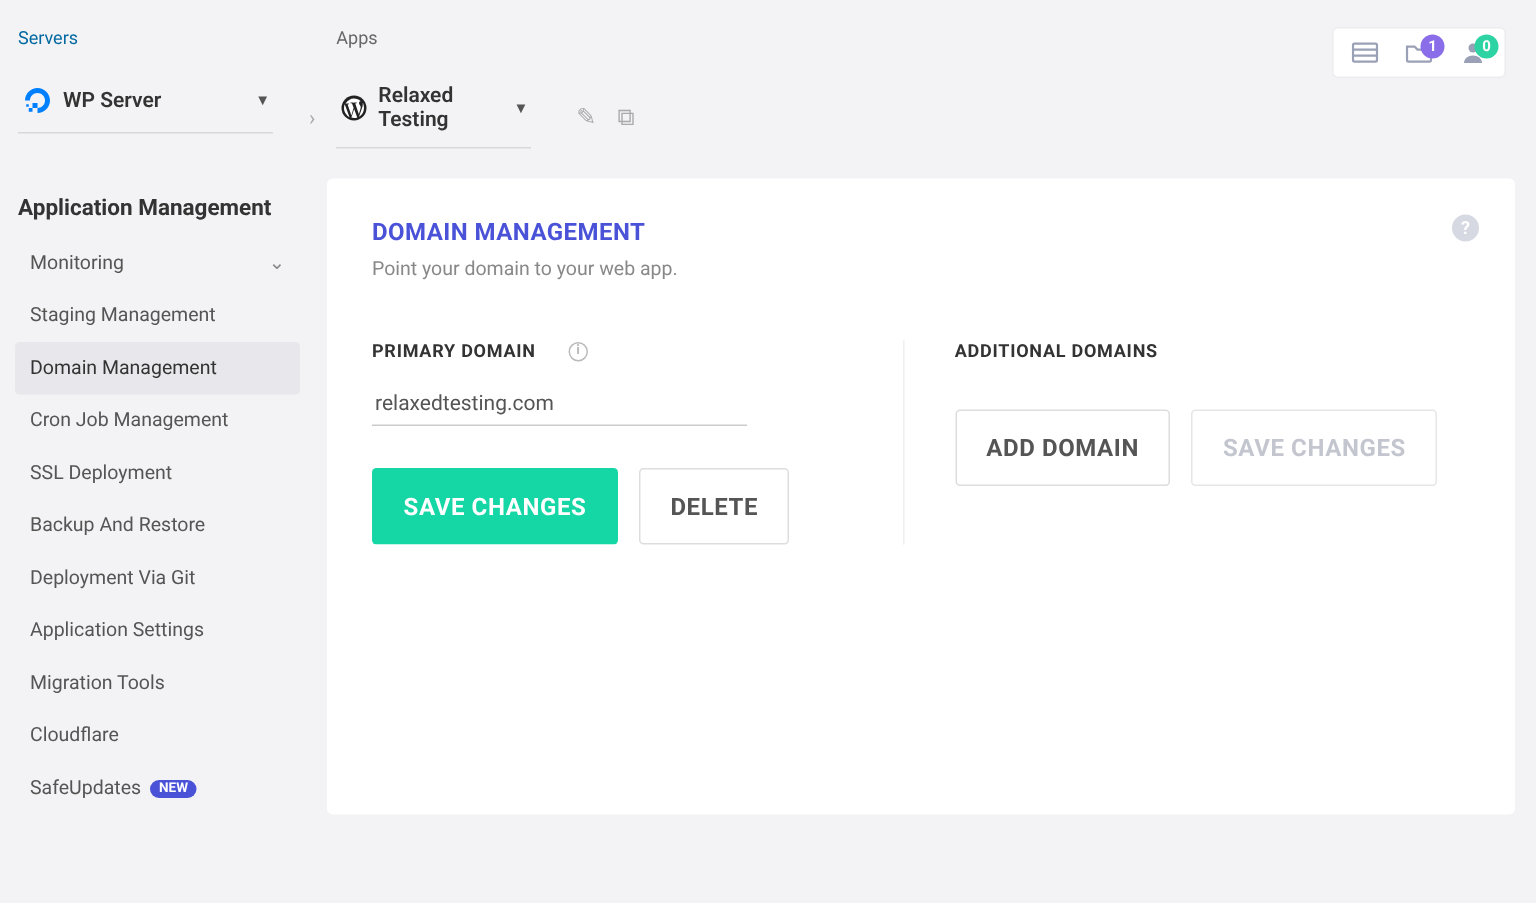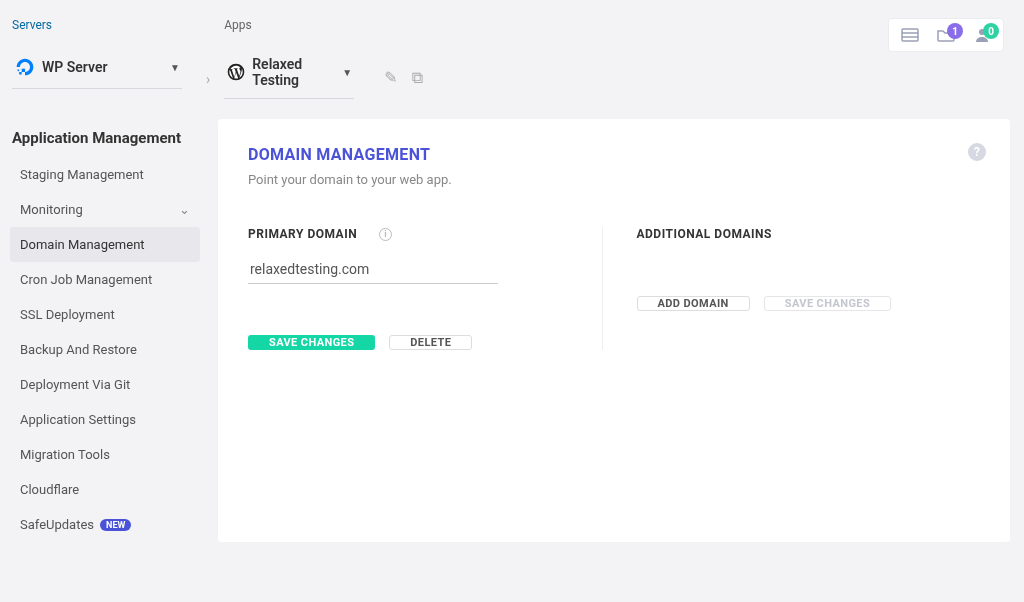--- a/index.html
+++ b/index.html
@@ -44,21 +44,21 @@
   .two-col { display: flex; margin-top: 40px; }
   .col { flex: 1; }
   .col + .col { border-left: 1px solid #eee; padding-left: 34px; margin-left: 10px; }
 
   .section-label { font-size: 12px; font-weight: 700; letter-spacing: 0.5px; color: #333; display: flex; align-items: center; gap: 22px; }
   .info-dot { width: 13px; height: 13px; border: 1px solid #bbb; border-radius: 50%; font-size: 9px; color: #bbb; display: inline-flex; align-items: center; justify-content: center; }
 
   .domain-input { margin-top: 16px; width: 250px; border: none; border-bottom: 1px solid #ccc; font-size: 14px; color: #555; padding: 4px 2px 6px 2px; background: transparent; outline: none; }
 
   .btn-row { margin-top: 28px; display: flex; gap: 14px; }
-  .btn { font-size: 11px; font-weight: 700; letter-spacing: 0.4px; padding: 0 20px; border-radius: 3px; cursor: pointer; border: 1px solid transparent; margin-top: 23px; }
+  .btn { font-size: 16px; font-weight: 700; letter-spacing: 0.4px; padding: 15px 20px; border-radius: 3px; cursor: pointer; border: 1px solid transparent; }
   .btn-primary { background: #15d6a5; color: #fff; }
   .btn-outline { background: #fff; border-color: #ddd; color: #555; }
   .btn-disabled { background: #fff; border-color: #e6e6e8; color: #c4c6cf; cursor: default; }
 
   .help-text { margin-top: 24px; font-size: 13px; color: #666; max-width: 320px; line-height: 1.5; }
   .redacted { display: inline-block; width: 110px; height: 12px; background: #dcdcdc; vertical-align: middle; filter: blur(2px); border-radius: 2px; }
   .more-link { color: #222; font-weight: 700; text-decoration: underline; cursor: pointer; }
 
   .btn-row.additional { margin-top: 32px; }
 
@@ -130,26 +130,26 @@
     </span>
   </div>
 </div>
 
 <div class="main">
 
   <nav class="sidebar">
     <h2>Application Management</h2>
 
     <div class="side-item">
-        <span>Staging Management</span>
-      </div>
-    <div class="side-item">
       <span>Monitoring</span>
       <span class="side-chevron">⌄</span>
     </div>
+    <div class="side-item">
+        <span>Staging Management</span>
+      </div>
     <div class="side-item active">
         <span>Domain Management</span>
       </div>
     <div class="side-item">
         <span>Cron Job Management</span>
       </div>
     <div class="side-item">
         <span>SSL Deployment</span>
       </div>
     <div class="side-item">

